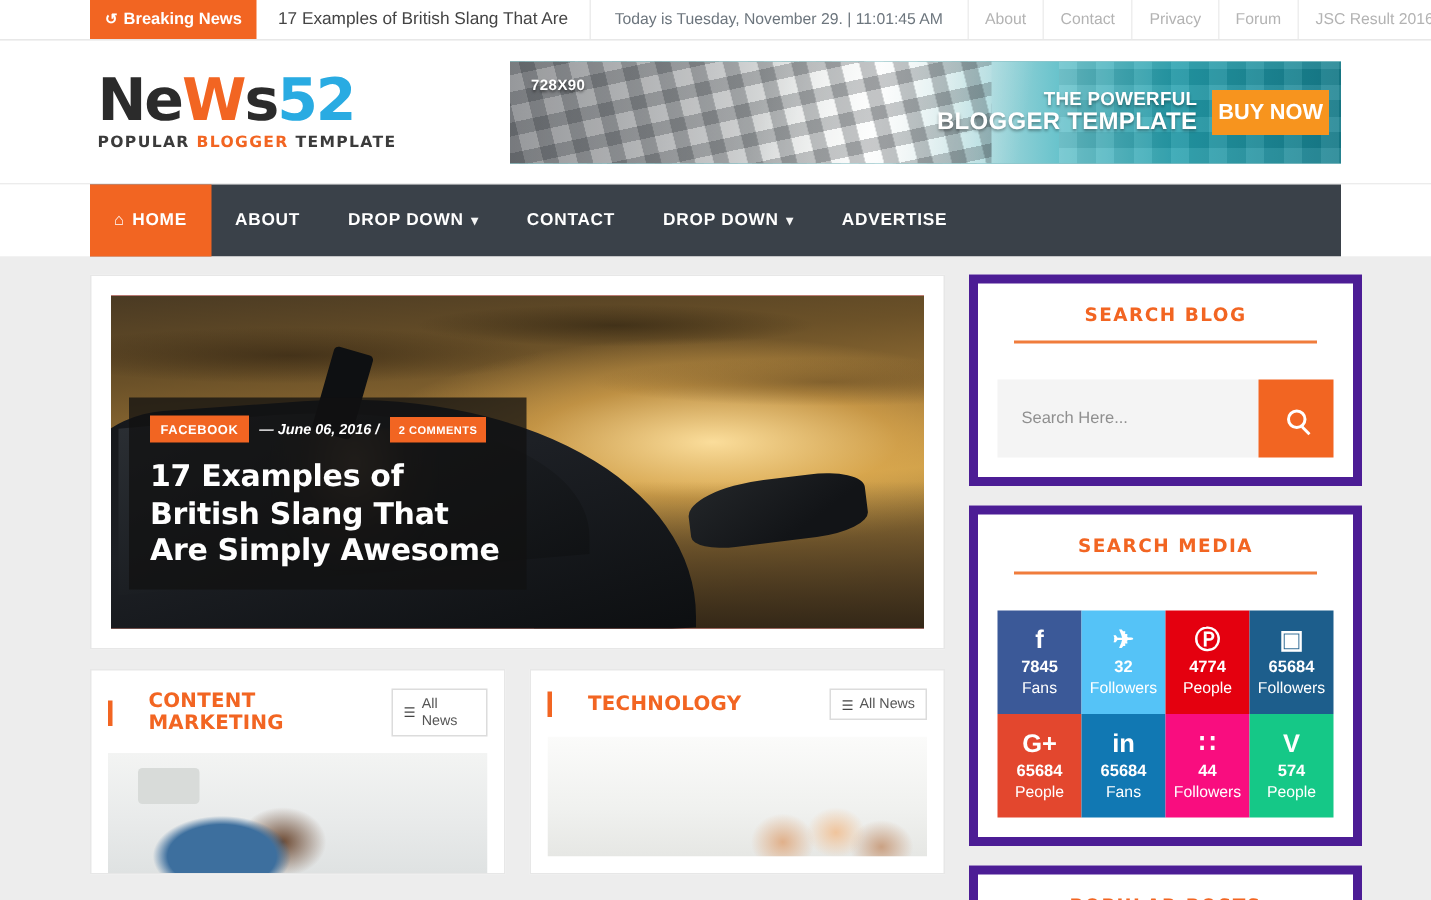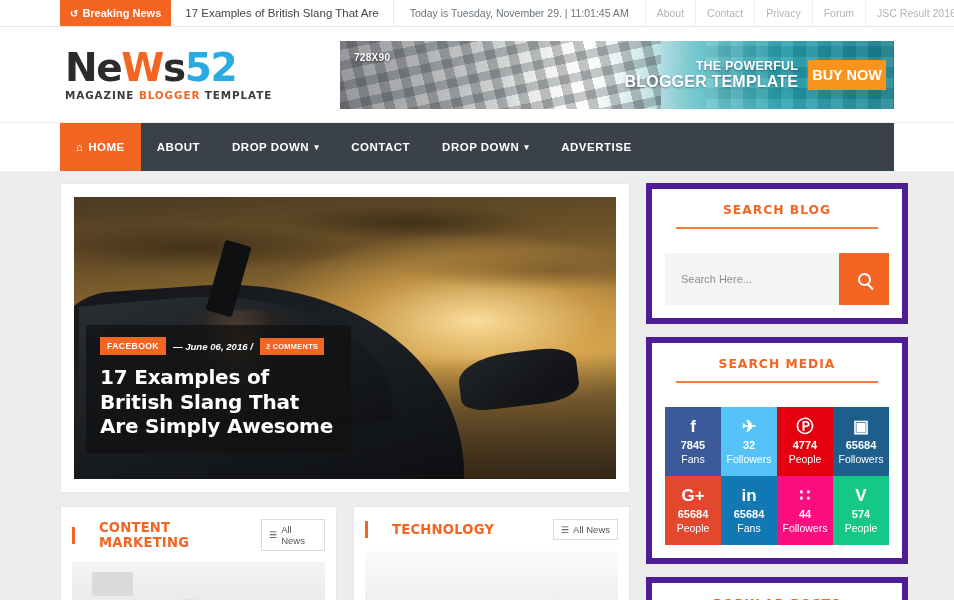--- a/index.html
+++ b/index.html
@@ -173,21 +173,21 @@
 
   .card {
     background: #fff;
     border: 1px solid #e7e7e7;
     padding: 13px;
   }
 
   
   .hero {
     position: relative;
-    height: 282px;
+    height: 222px;
     overflow: hidden;
     background: #b91c1c;
   }
   .hero-sky {
     position: absolute; inset: 0;
     background:
       radial-gradient(ellipse 60% 45% at 74% 44%, rgba(255,226,160,0.95) 0%, rgba(226,172,80,0.6) 38%, rgba(150,104,46,0) 70%),
       linear-gradient(175deg, #4a3a23 0%, #6b5128 22%, #9b7436 44%, #c79c48 60%, #8d6c33 78%, #51402a 100%);
   }
   .hero-clouds {
@@ -398,21 +398,21 @@
     <a href="#">Forum</a>
     <a href="#">JSC Result 2016</a>
 
   </div>
 
 </div>
 
 <div class="header">
   <div class="logo">
     <div class="logo-main"><span class="lg-dark">Ne</span><span class="lg-orange">W</span><span class="lg-dark">s</span><span class="lg-blue">52</span></div>
-    <div class="logo-tag"><span class="tag-dark">MAGAZINE </span><span class="tag-orange">BLOGGER </span><span class="tag-dark">TEMPLATE</span></div>
+    <div class="logo-tag"><span class="tag-dark">POPULAR </span><span class="tag-orange">BLOGGER </span><span class="tag-dark">TEMPLATE</span></div>
   </div>
 
   <div class="banner">
     <div class="banner-kb"></div>
     <div class="banner-keys"></div>
     <div class="banner-tiles"></div>
     <div class="banner-size">728X90</div>
     <div class="banner-right">
       <div class="banner-txt">
         <div class="banner-l1">THE POWERFUL</div>

